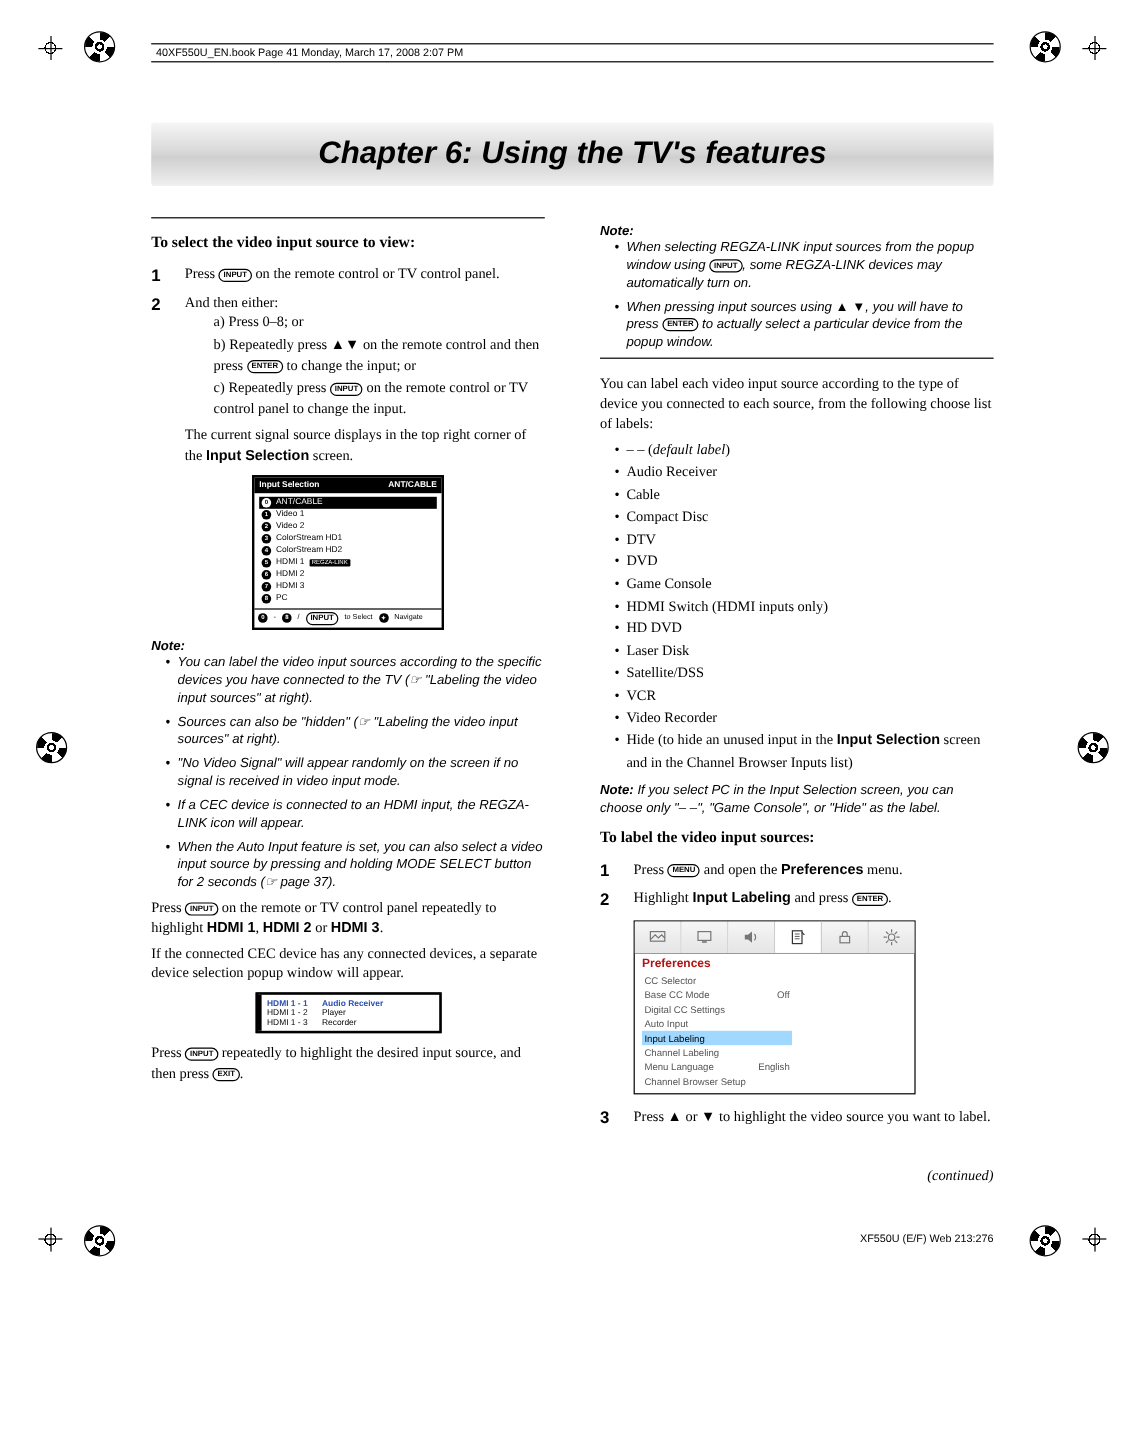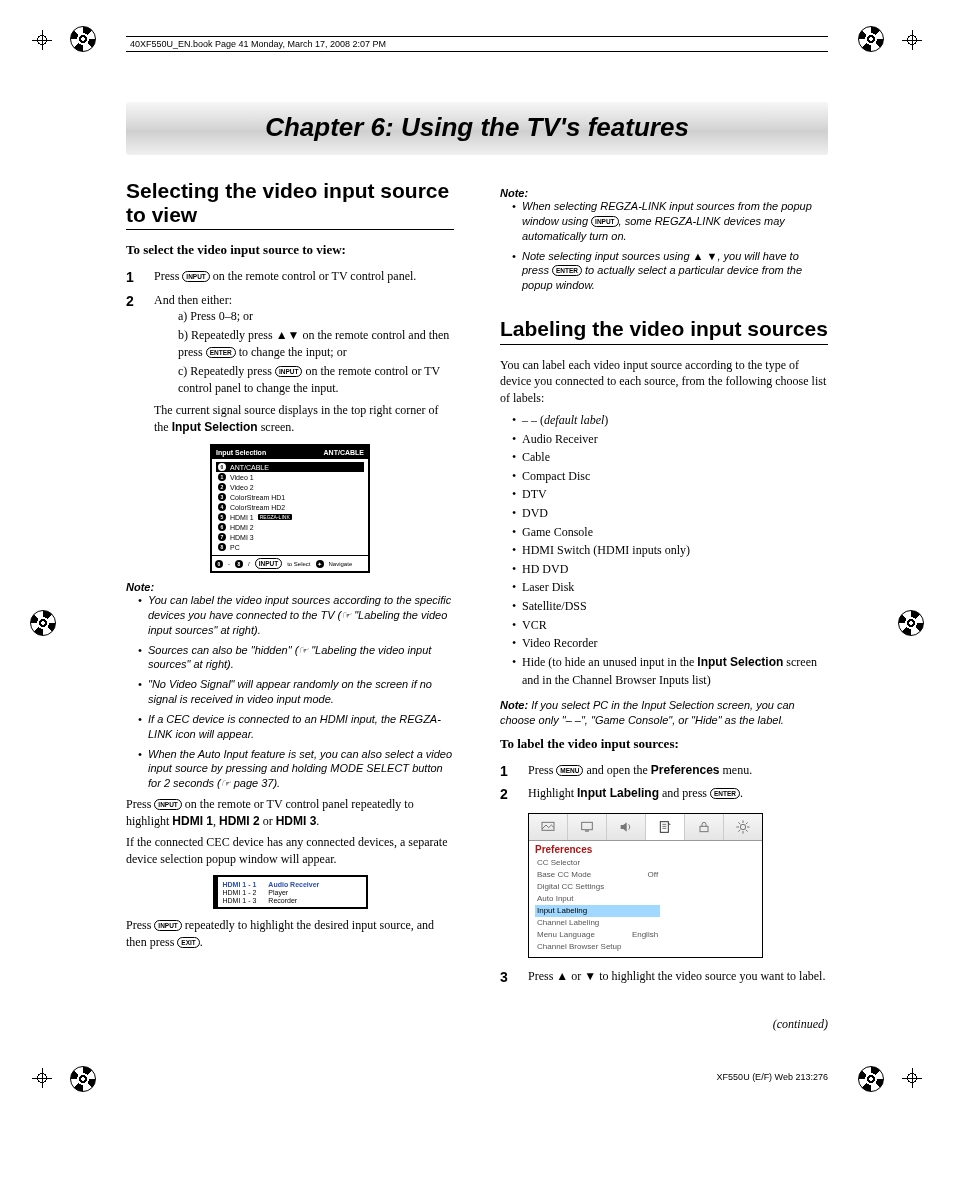--- a/index.html
+++ b/index.html
@@ -248,21 +248,20 @@
 <div class="crop-rose cr-br"></div>
 
 <div class="book-header">40XF550U_EN.book  Page 41  Monday, March 17, 2008  2:07 PM</div>
 
 <div class="page">
   <div class="chapter-banner">Chapter 6: Using the TV's features</div>
 
   <div class="columns">
 
     <div class="col">
-      <h1 class="section">Selecting the video input source to view</h1>
       <div class="rule"></div>
 
       <div class="subhead">To select the video input source to view:</div>
 
       <div class="step">
         <div class="step-num">1</div>
         <div class="step-body">
           <span>Press </span><span class="key">INPUT</span><span> on the remote control or TV control panel.</span>
         </div>
       </div>
@@ -377,25 +376,24 @@
       </div>
     </div>
 
     <div class="col">
       <div class="note-head">Note:</div>
       <ul class="note-list">
         <li>
           <span>When selecting REGZA-LINK input sources from the popup window using </span><span class="key">INPUT</span><span>, some REGZA-LINK devices may automatically turn on.</span>
         </li>
         <li>
-          <span>Note selecting input sources using </span><span class="arrow">▲ ▼</span><span>, you will have to press </span><span class="key">ENTER</span><span> to actually select a particular device from the popup window.</span>
+          <span>When pressing input sources using </span><span class="arrow">▲ ▼</span><span>, you will have to press </span><span class="key">ENTER</span><span> to actually select a particular device from the popup window.</span>
         </li>
       </ul>
 
-      <h1 class="section" style="margin-top:24px">Labeling the video input sources</h1>
       <div class="rule"></div>
 
       <div class="body-text">You can label each video input source according to the type of device you connected to each source, from the following choose list of labels:</div>
 
       <ul class="regular-list" id="labels-list">
           <li>– – (<i>default label</i>)</li>
           <li>Audio Receiver</li>
           <li>Cable</li>
           <li>Compact Disc</li>
           <li>DTV</li>

